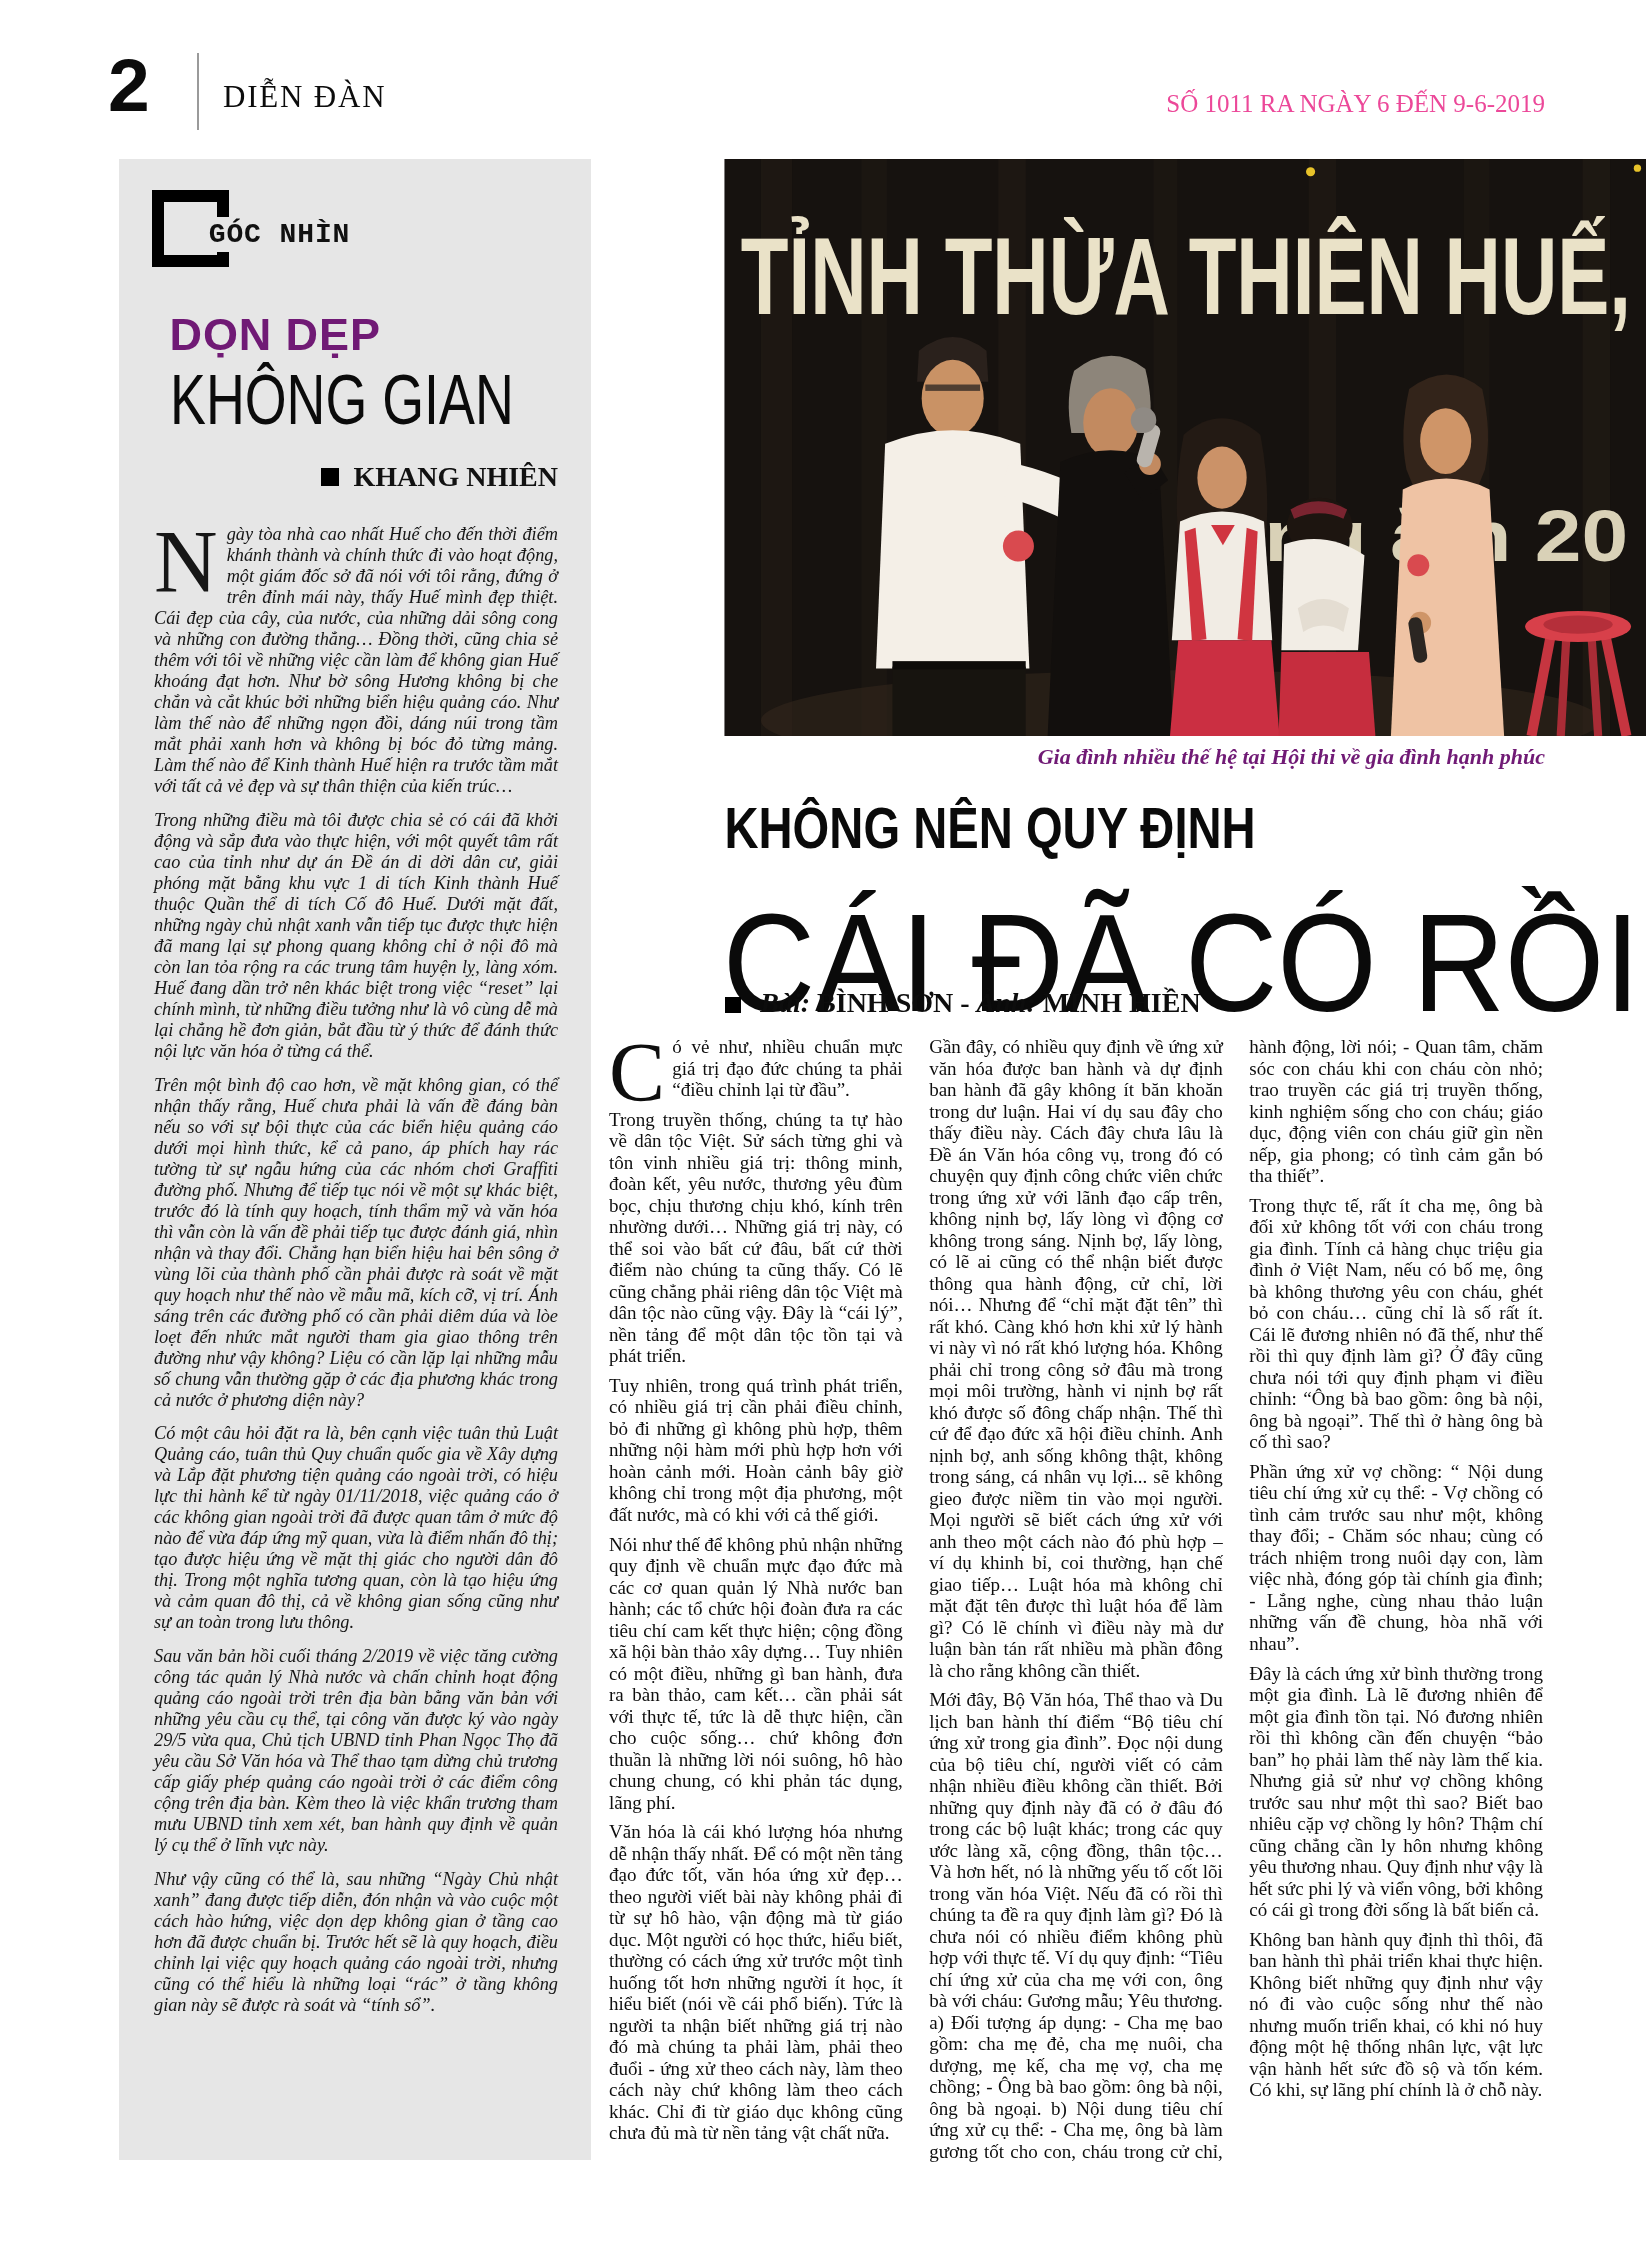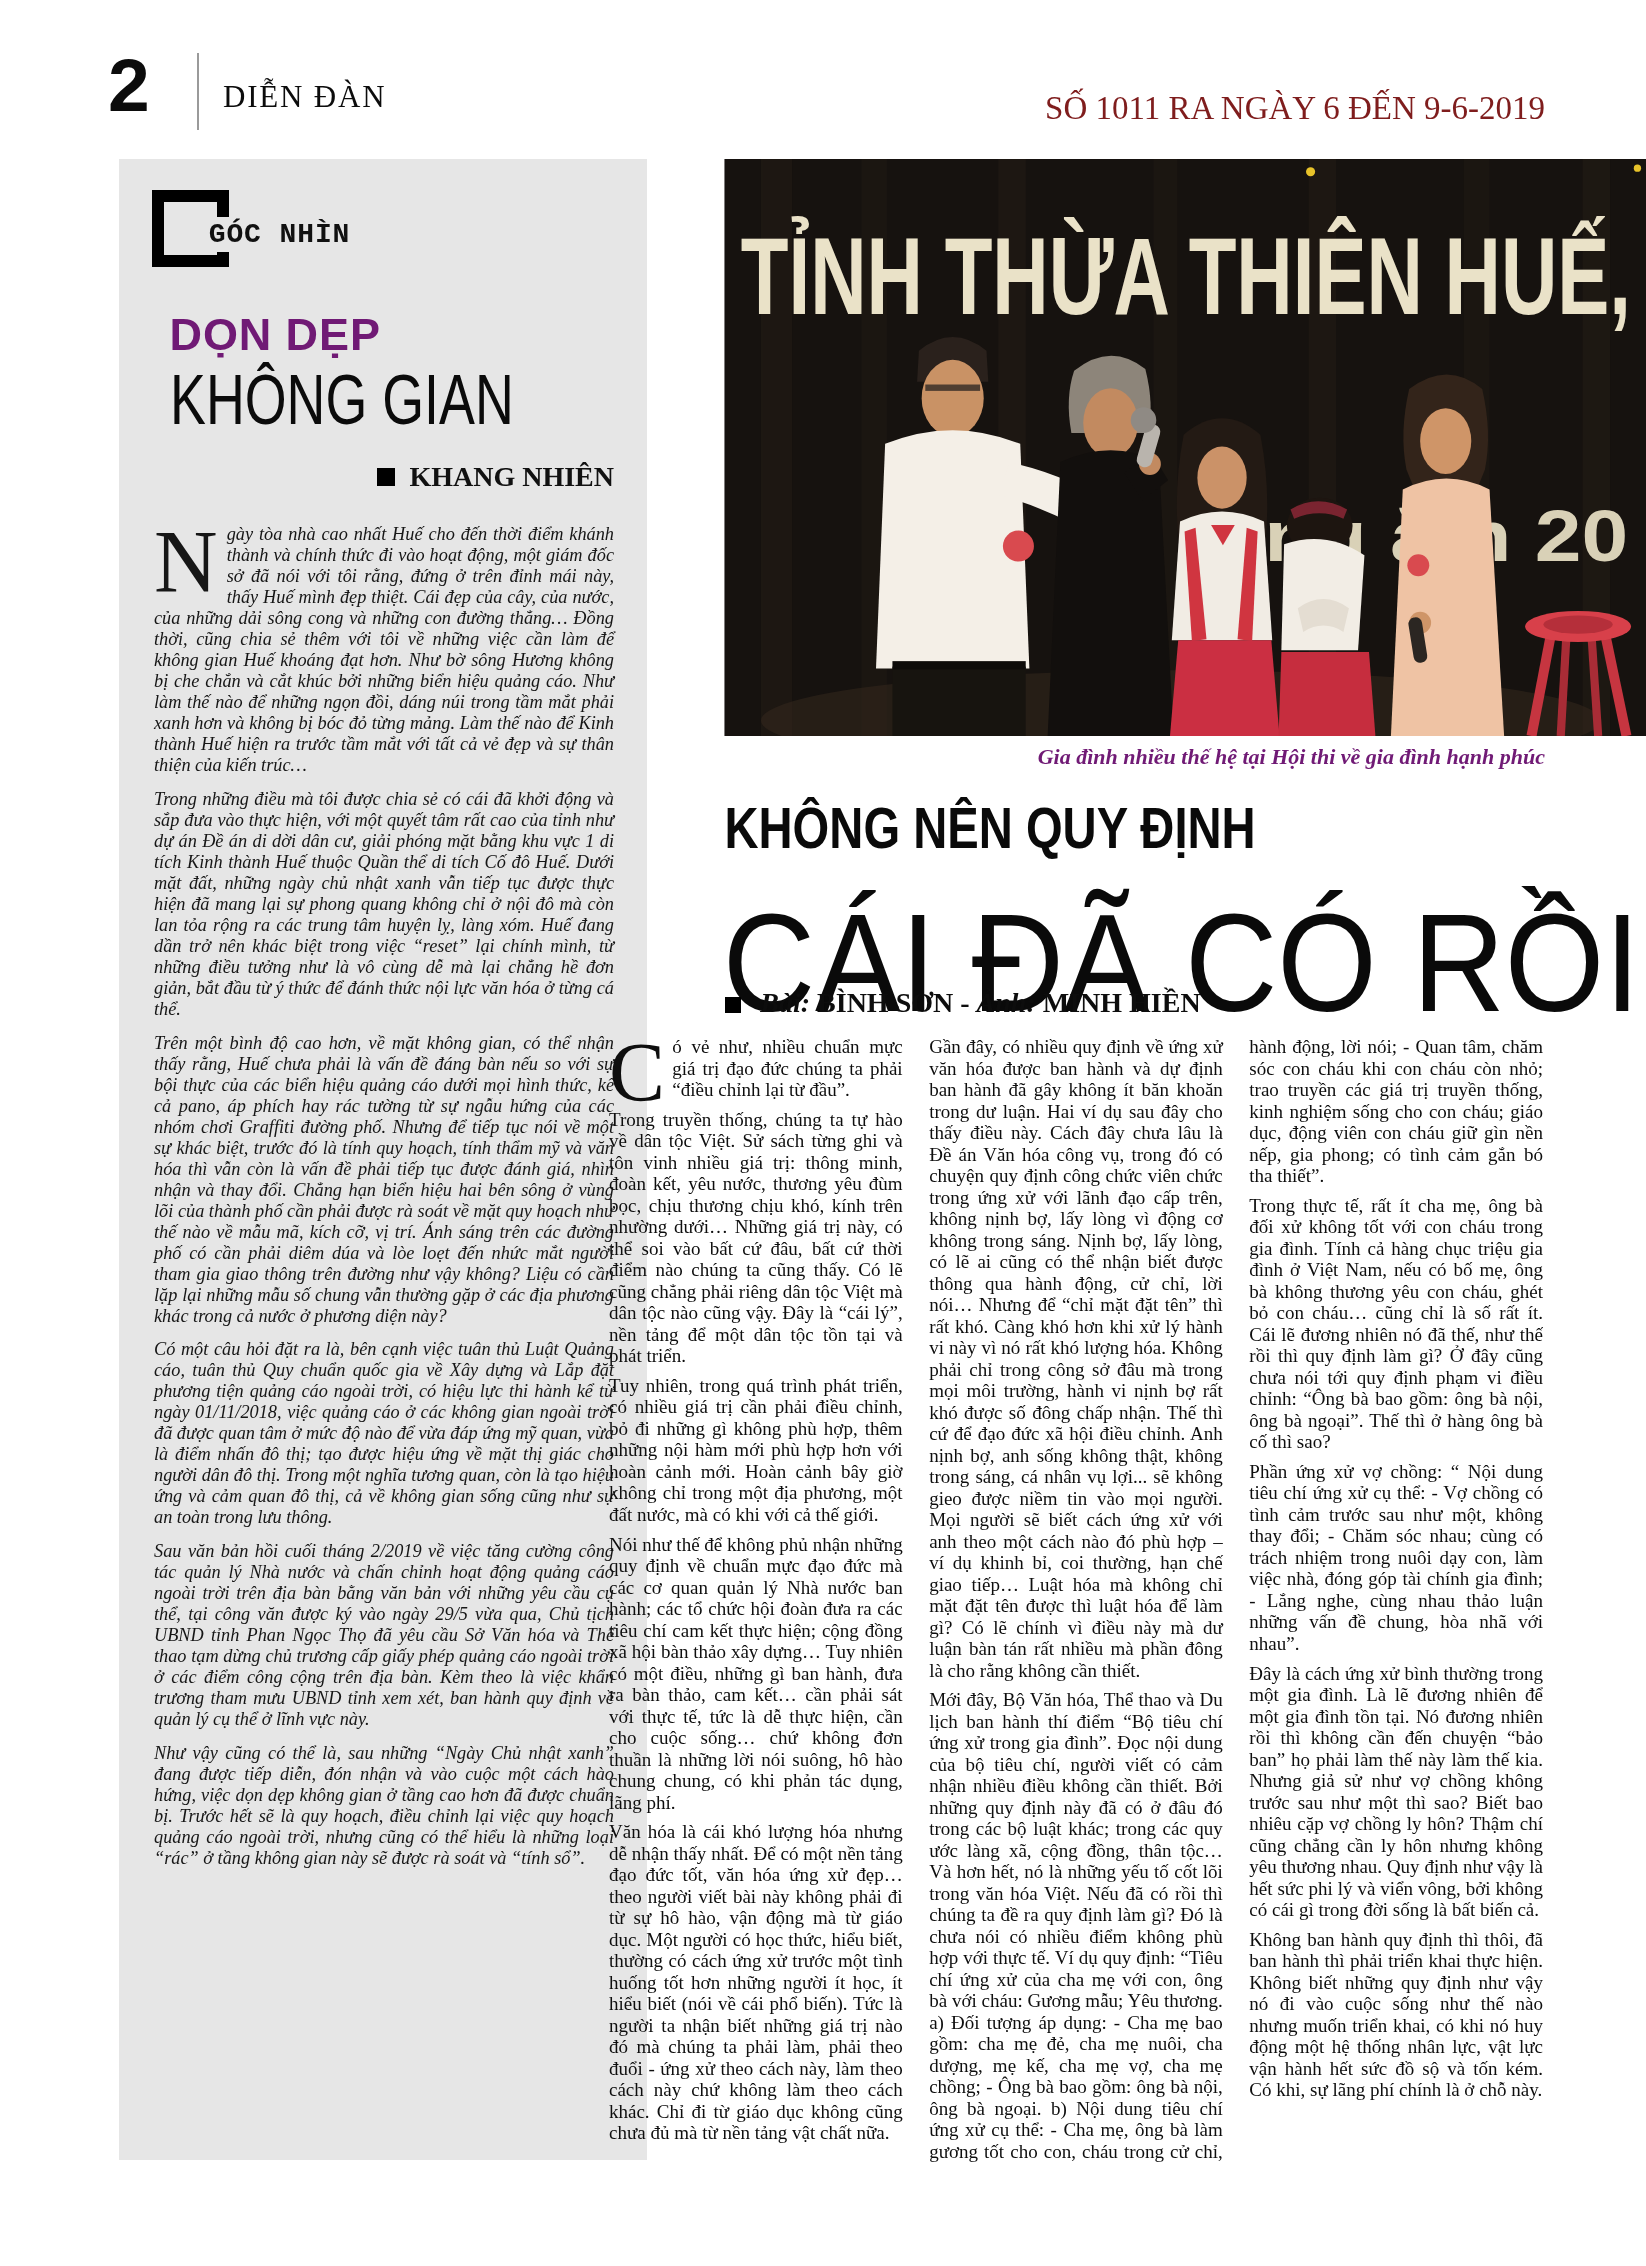--- a/index.html
+++ b/index.html
@@ -4,24 +4,24 @@
 <style>
   html,body{margin:0;padding:0;background:#888;}
   .page{position:relative;width:1647px;height:2267px;background:#ffffff;
         font-family:"Liberation Serif",serif;color:#111;overflow:hidden;margin:0 auto;}
 
   
   .pagenum{position:absolute;left:108px;top:48px;font-family:"Liberation Sans",sans-serif;
            font-weight:bold;font-size:75px;line-height:1;color:#0c0c0c;}
   .pagenum-rule{position:absolute;left:197px;top:53px;width:1.8px;height:77px;background:#9a9a9a;}
   .section-name{position:absolute;left:223px;top:79px;font-size:31px;letter-spacing:1.8px;color:#0c0c0c;}
-  .issue{position:absolute;right:102px;top:90px;font-size:33px;color:#7f1d1d;}
+  .issue{position:absolute;right:102px;top:90px;font-size:25px;color:#ec4899;}
 
   
-  .sidebar{position:absolute;left:119px;top:159px;width:528px;height:2001px;background:#e6e6e6;
+  .sidebar{position:absolute;left:119px;top:159px;width:472px;height:2001px;background:#e6e6e6;
            box-sizing:border-box;padding:27.4px 33px 0 35px;overflow:hidden;}
   .kicker-row{position:relative;height:88px;}
   .corner-icon{position:absolute;left:-1.8px;top:3.7px;width:53px;height:53px;border:12px solid #000;background:transparent;}
   .kicker{position:absolute;left:51px;top:31px;font-family:"Liberation Mono",monospace;
           font-weight:bold;font-size:28px;letter-spacing:0.9px;background:#e6e6e6;padding:1.8px 5.5px 1.8px 3.7px;}
   .op-title1{margin:38px 0 0 15.5px;font-family:"Liberation Sans",sans-serif;font-weight:800;
              font-size:45px;line-height:1.02;letter-spacing:0.9px;color:#701a75;}
   .op-title2-svg{margin:1.8px 0 0 15.5px;display:block;}
   .op-author{margin:22px 0 0 26px;font-weight:bold;font-size:28px;text-align:right;}
   .square{display:inline-block;width:18.3px;height:18.3px;background:#000;margin-right:14.6px;}

